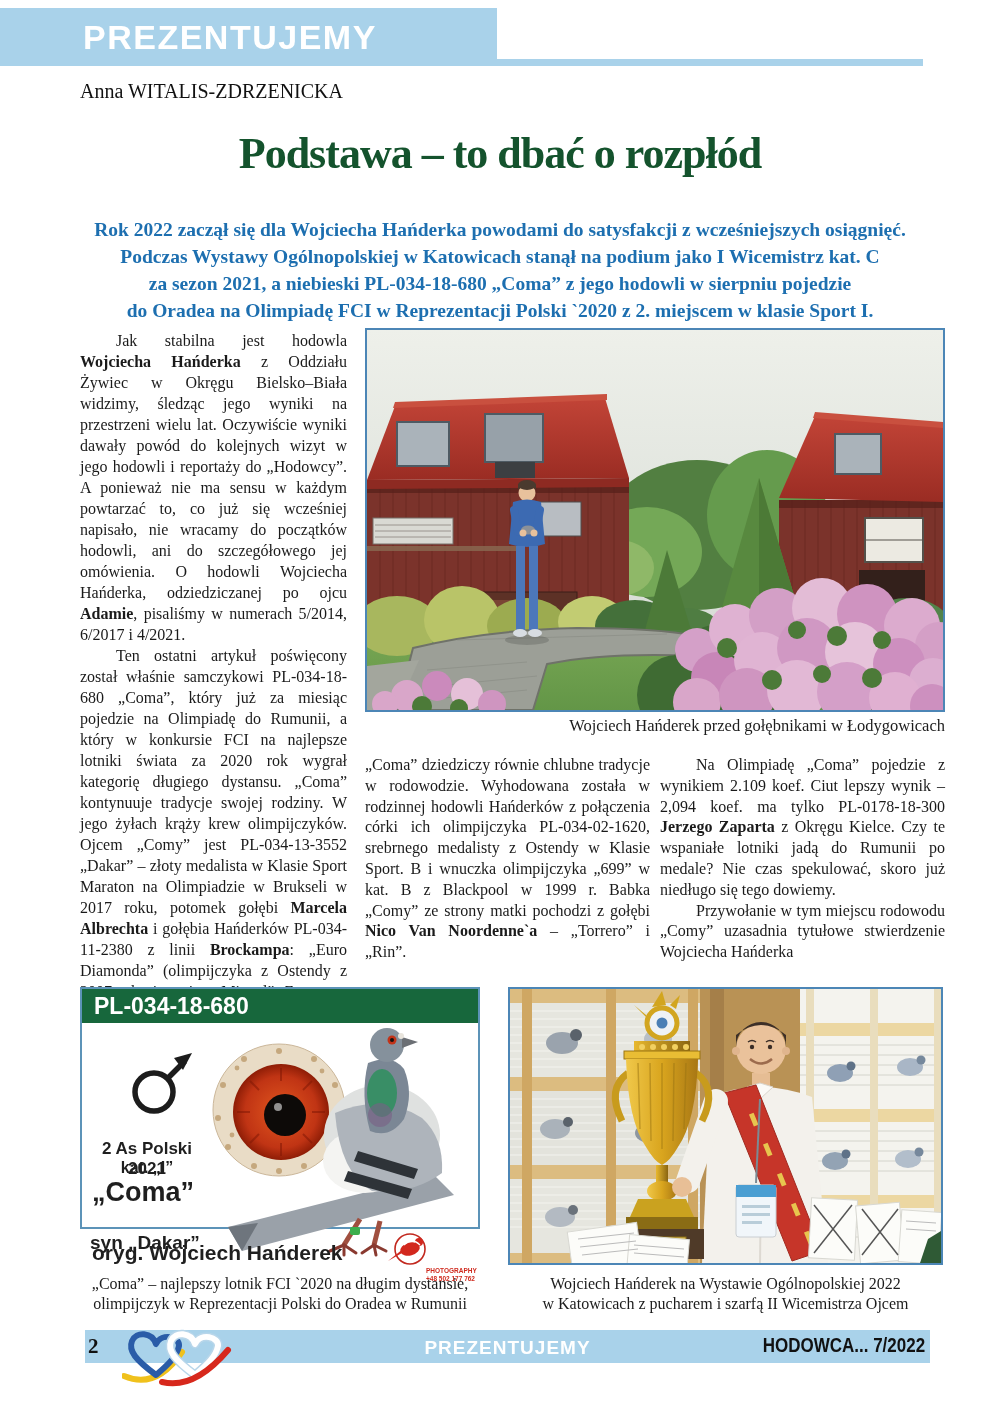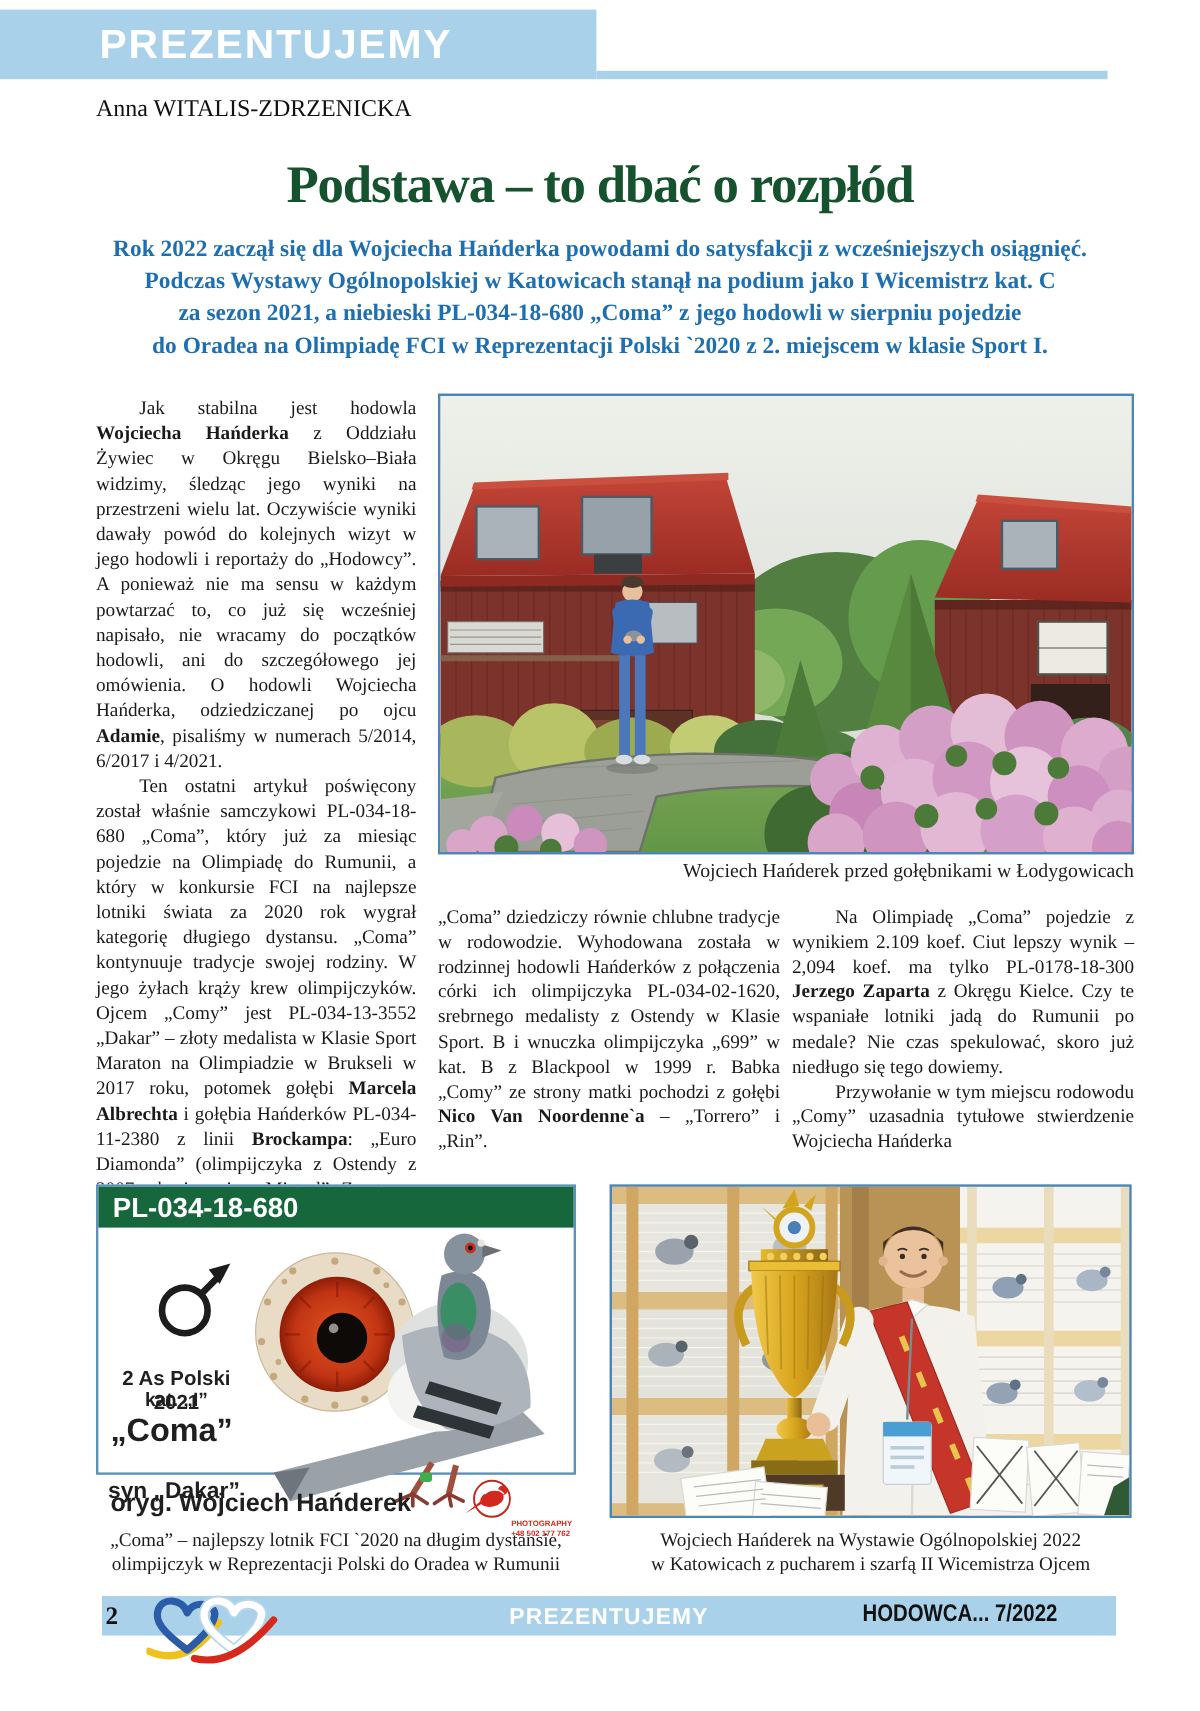--- a/index.html
+++ b/index.html
@@ -8,21 +8,21 @@
   .abs{position:absolute;}
   
   .topbar{left:0;top:8px;width:497px;height:58px;background:#a9d2ea;}
   .topbar span{display:block;padding-left:83px;line-height:58px;
         font-family:"Liberation Sans",sans-serif;font-weight:bold;font-size:34px;
         letter-spacing:1.5px;color:#ffffff;}
   .topbar-underline{left:497px;top:59px;width:426px;height:7px;background:#a9d2ea;}
   .author{left:80px;top:80px;font-size:20px;color:#111;}
   .title{left:0;top:128px;width:1000px;margin:0;text-align:center;
         font-size:44px;font-weight:bold;letter-spacing:-1px;color:#14532d;}
-  .lead{left:55px;top:194px;width:890px;text-align:center;color:#1d6fb0;
+  .lead{left:55px;top:216px;width:890px;text-align:center;color:#1d6fb0;
         font-weight:bold;font-size:19.5px;line-height:27px;}
   
   .colL{left:80px;top:330px;width:267px;font-size:16px;line-height:21px;text-align:justify;}
   .colM{left:365px;top:755px;width:285px;font-size:16px;line-height:20.8px;text-align:justify;}
   .colR{left:660px;top:755px;width:285px;font-size:16px;line-height:20.8px;text-align:justify;}
   .par{margin:0;text-indent:36px;}
   .par.noind{text-indent:0;}
   .b{font-weight:bold;}
   
   .photo{box-sizing:border-box;border:2px solid #4c86b6;background:#dfe3df;}
@@ -37,21 +37,21 @@
   .trophy-fig{left:508px;top:987px;width:435px;height:278px;}
   .figcap2{text-align:center;font-size:16px;line-height:20px;color:#1c1c1c;}
   .cap-card{left:80px;top:1274px;width:400px;}
   .cap-trophy{left:508px;top:1274px;width:435px;}
   
   .footbar{left:85px;top:1330px;width:845px;height:33px;background:#a9d2ea;}
   .foot-num{left:88px;top:1334px;font-size:21px;font-weight:bold;color:#111;}
   .foot-center{left:85px;top:1337px;width:845px;text-align:center;
         font-family:"Liberation Sans",sans-serif;font-weight:bold;font-size:19px;
         letter-spacing:1px;color:#ffffff;}
-  .foot-issue{left:690px;top:1334px;width:235px;
+  .foot-issue{left:690px;top:1334px;width:235px;text-align:right;
         font-family:"Liberation Sans",sans-serif;font-weight:bold;font-size:20px;color:#111;}
   .foot-issue span{display:inline-block;transform:scaleX(.85);transform-origin:right center;}
   svg{display:block;}
 </style>
 </head>
 <body>
 
 <div class="page">
 
   <div class="abs topbar">

